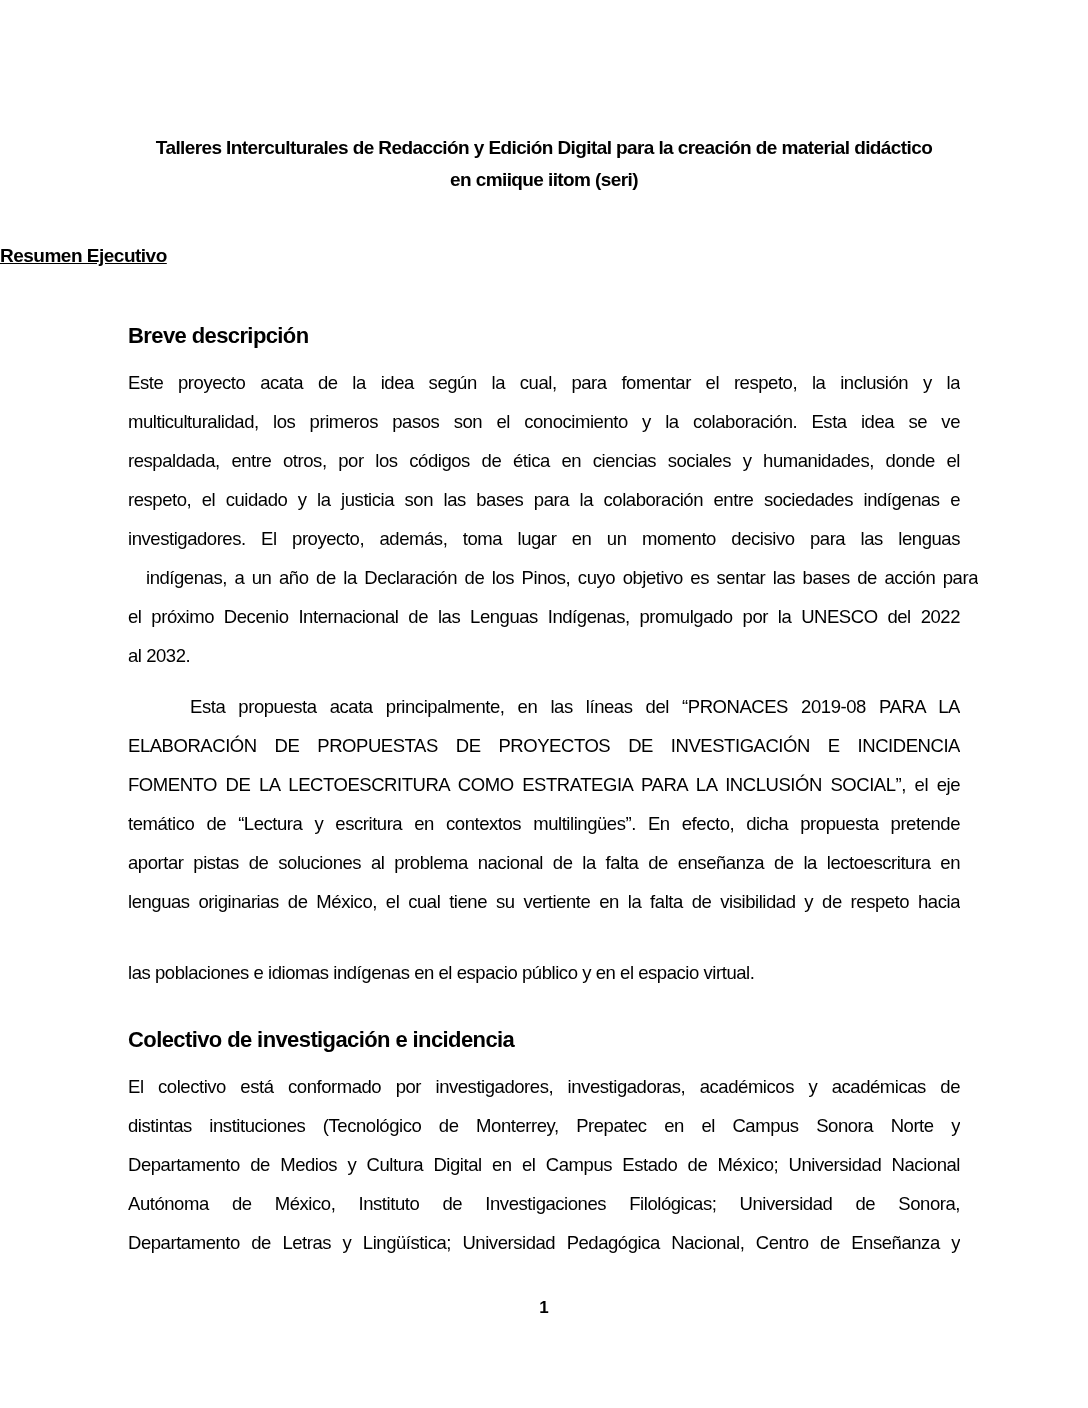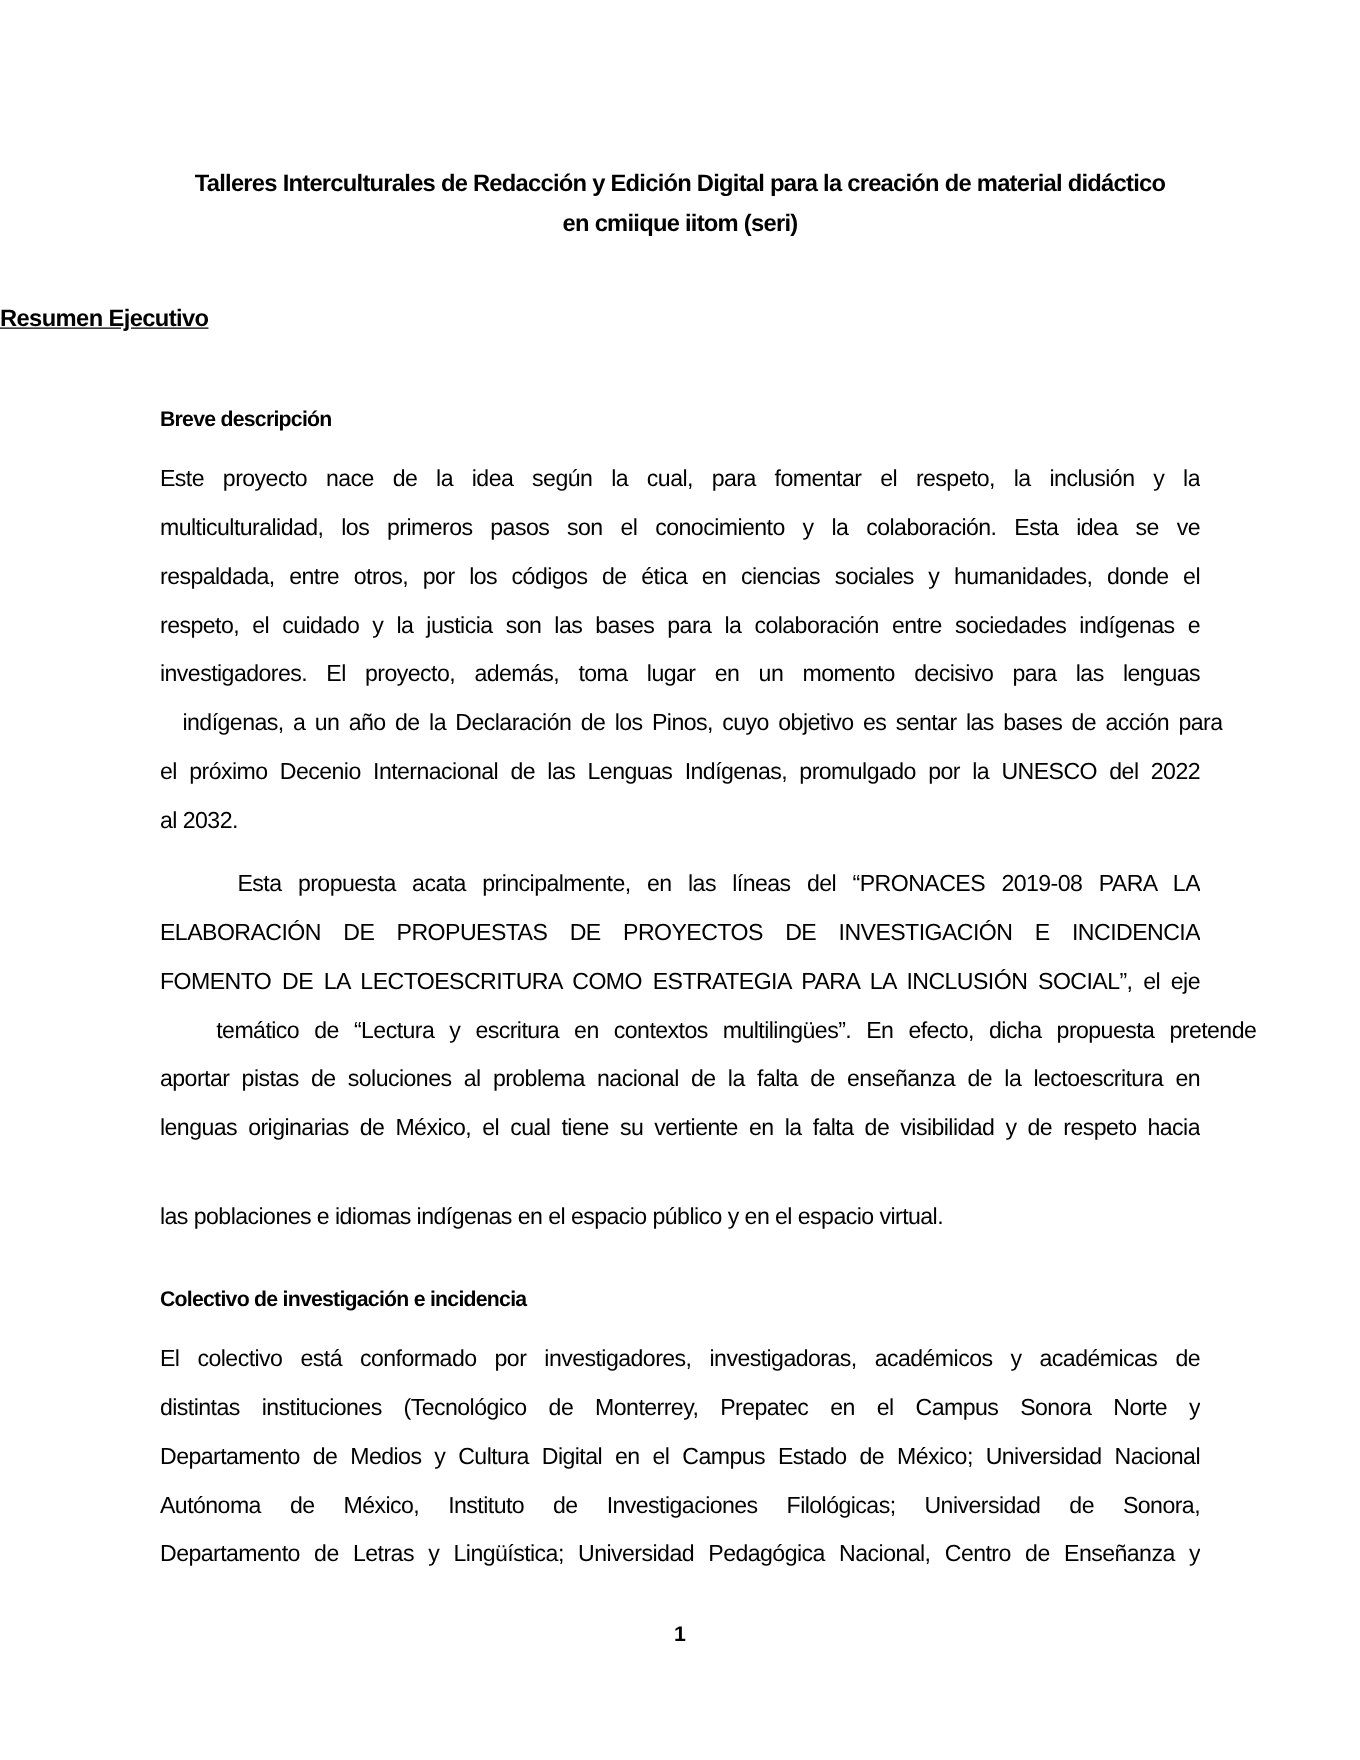--- a/index.html
+++ b/index.html
@@ -40,21 +40,21 @@
       font-weight: bold;
       font-size: 19px;
       letter-spacing: -0.5px;
       text-decoration: underline;
       line-height: 28px;
     }
     .heading {
       position: absolute;
       left: 128px;
       font-weight: bold;
-      font-size: 17px;
+      font-size: 22px;
       letter-spacing: -0.6px;
       line-height: 28px;
     }
     .line {
       position: absolute;
       left: 128px;
       width: 832px;
       font-size: 18.5px;
       line-height: 26px;
       letter-spacing: -0.45px;
@@ -84,33 +84,33 @@
 
 <div class="page">
 
   <div class="title" style="top:134px;">Talleres Interculturales de Redacción y Edición Digital para la creación de material didáctico</div>
   <div class="title" style="top:166px;">en cmiique iitom (seri)</div>
 
   <div class="subtitle" style="top:242px;">Resumen Ejecutivo</div>
 
   <div class="heading" style="top:322px;">Breve descripción</div>
 
-  <div class="line" style="top: 370px; white-space: normal; height: 26px; overflow: hidden;">Este proyecto nace de la idea según la cual, para fomentar el respeto, la inclusión y la</div>
+  <div class="line" style="top: 370px; white-space: normal; height: 26px; overflow: hidden;">Este proyecto acata de la idea según la cual, para fomentar el respeto, la inclusión y la</div>
   <div class="line" style="top: 409px; white-space: normal; height: 26px; overflow: hidden;">multiculturalidad, los primeros pasos son el conocimiento y la colaboración. Esta idea se ve</div>
   <div class="line" style="top: 448px; white-space: normal; height: 26px; overflow: hidden;">respaldada, entre otros, por los códigos de ética en ciencias sociales y humanidades, donde el</div>
   <div class="line" style="top: 487px; white-space: normal; height: 26px; overflow: hidden;">respeto, el cuidado y la justicia son las bases para la colaboración entre sociedades indígenas e</div>
   <div class="line" style="top: 526px; white-space: normal; height: 26px; overflow: hidden;">investigadores. El proyecto, además, toma lugar en un momento decisivo para las lenguas</div>
   <div class="line" style="top: 565px; white-space: normal; height: 26px; overflow: hidden; margin-left: 18px;">indígenas, a un año de la Declaración de los Pinos, cuyo objetivo es sentar las bases de acción para</div>
   <div class="line" style="top: 604px; white-space: normal; height: 26px; overflow: hidden;">el próximo Decenio Internacional de las Lenguas Indígenas, promulgado por la UNESCO del 2022</div>
   <div class="line last" style="top:643px;">al 2032.</div>
 
   <div class="line indent" style="top: 694px; white-space: normal; height: 26px; overflow: hidden;">Esta propuesta acata principalmente, en las líneas del “PRONACES 2019-08 PARA LA</div>
   <div class="line" style="top: 733px; white-space: normal; height: 26px; overflow: hidden;">ELABORACIÓN DE PROPUESTAS DE PROYECTOS DE INVESTIGACIÓN E INCIDENCIA ORIENTADOS AL</div>
   <div class="line" style="top: 772px; white-space: normal; height: 26px; overflow: hidden;">FOMENTO DE LA LECTOESCRITURA COMO ESTRATEGIA PARA LA INCLUSIÓN SOCIAL”, el eje</div>
-  <div class="line" style="top: 811px; white-space: normal; height: 26px; overflow: hidden; margin-left: 45px;">temático de “Lectura y escritura en contextos multilingües”. En efecto, dicha propuesta pretende</div>
+  <div class="line" style="top: 811px; white-space: normal; height: 26px; overflow: hidden;">temático de “Lectura y escritura en contextos multilingües”. En efecto, dicha propuesta pretende</div>
   <div class="line" style="top: 850px; white-space: normal; height: 26px; overflow: hidden;">aportar pistas de soluciones al problema nacional de la falta de enseñanza de la lectoescritura en</div>
   <div class="line" style="top: 889px; white-space: normal; height: 26px; overflow: hidden;">lenguas originarias de México, el cual tiene su vertiente en la falta de visibilidad y de respeto hacia</div>
   <div class="line last" style="top:928px;margin-top:32px;">las poblaciones e idiomas indígenas en el espacio público y en el espacio virtual.</div>
 
   <div class="heading" style="top:1026px;">Colectivo de investigación e incidencia</div>
 
   <div class="line" style="top: 1074px; white-space: normal; height: 26px; overflow: hidden;">El colectivo está conformado por investigadores, investigadoras, académicos y académicas de</div>
   <div class="line" style="top: 1113px; white-space: normal; height: 26px; overflow: hidden;">distintas instituciones (Tecnológico de Monterrey, Prepatec en el Campus Sonora Norte y</div>
   <div class="line" style="top: 1152px; white-space: normal; height: 26px; overflow: hidden;">Departamento de Medios y Cultura Digital en el Campus Estado de México; Universidad Nacional</div>
   <div class="line" style="top: 1191px; white-space: normal; height: 26px; overflow: hidden;">Autónoma de México, Instituto de Investigaciones Filológicas; Universidad de Sonora,</div>

